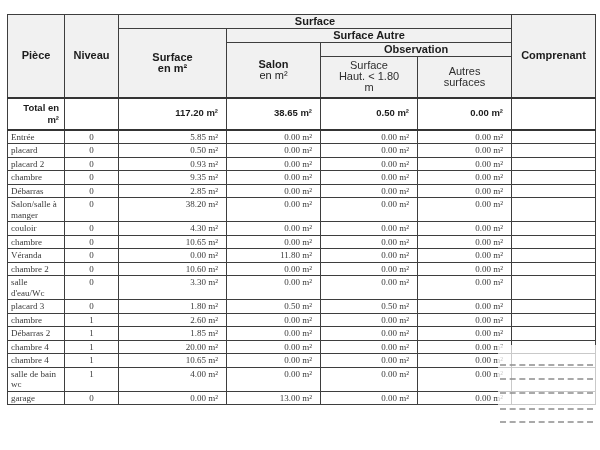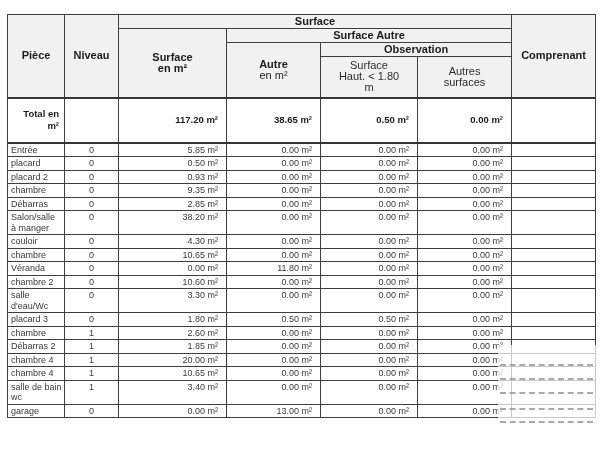--- a/index.html
+++ b/index.html
@@ -21,30 +21,30 @@
     text-align: center; vertical-align: middle; padding: 1px 2px;
   }
   thead th.light { font-weight: normal; color: #2e2e2e; }
   .prewrap { white-space: pre-line; }
   tr.h-thin { height: 14px; }
   tr.h4 { height: 41px; }
   .autre-head span { display: block; }
   .autre-head .r { font-weight: normal; }
 
   
-  tr.total-row { height: 45px; }
+  tr.total-row { height: 32px; }
   tr.total-row td {
     border-top: 2px solid #343434; border-bottom: 2px solid #343434;
     font-weight: bold; font-size: 9.5px; color: #1c1c1c;
     vertical-align: middle; background: #ffffff;
   }
   tr.total-row td.piece { text-align: right; padding-right: 5px; line-height: 12px; }
 
   
-  tbody tr.data-row { height: 13px; }
+  tbody tr.data-row { height: 13px; font-family: Liberation Serif, serif; }
   tbody td {
     font-size: 9px; line-height: 10.5px; vertical-align: top;
     padding: 1px 2px; background: #ffffff; color: #3a3a3a;
   }
   td.piece { text-align: left; padding-left: 3px; }
   td.niveau { text-align: center; }
   td.val { text-align: right; padding-right: 8px; }
   td.obs { }
 
   
@@ -78,21 +78,21 @@
         <th colspan="4">Surface</th>
         <th rowspan="4">Comprenant</th>
       </tr>
       <tr class="h-thin">
         <th rowspan="3" class="prewrap">Surface
 en m²</th>
         <th colspan="3">Surface Autre</th>
       </tr>
       <tr class="h-thin">
         <th rowspan="2" class="autre-head">
-          <span class="b">Autre</span>
+          <span class="b">Salon</span>
           <span class="r">en m²</span>
         </th>
         <th colspan="2">Observation</th>
       </tr>
       <tr class="h4">
         <th class="light prewrap">Surface
 Haut. &lt; 1.80
 m</th>
         <th class="light prewrap">Autres
 surfaces</th>
@@ -249,21 +249,21 @@
     <td class="niveau">1</td>
     <td class="val">10.65 m²</td>
     <td class="val">0.00 m²</td>
     <td class="val">0.00 m²</td>
     <td class="val">0.00 m²</td>
     <td class="obs"></td>
   </tr>
         <tr class="data-row">
     <td class="piece">salle de bain wc</td>
     <td class="niveau">1</td>
-    <td class="val">3.40 m²</td>
+    <td class="val">4.00 m²</td>
     <td class="val">0.00 m²</td>
     <td class="val">0.00 m²</td>
     <td class="val">0.00 m²</td>
     <td class="obs"></td>
   </tr>
         <tr class="data-row">
     <td class="piece">garage</td>
     <td class="niveau">0</td>
     <td class="val">0.00 m²</td>
     <td class="val">13.00 m²</td>

